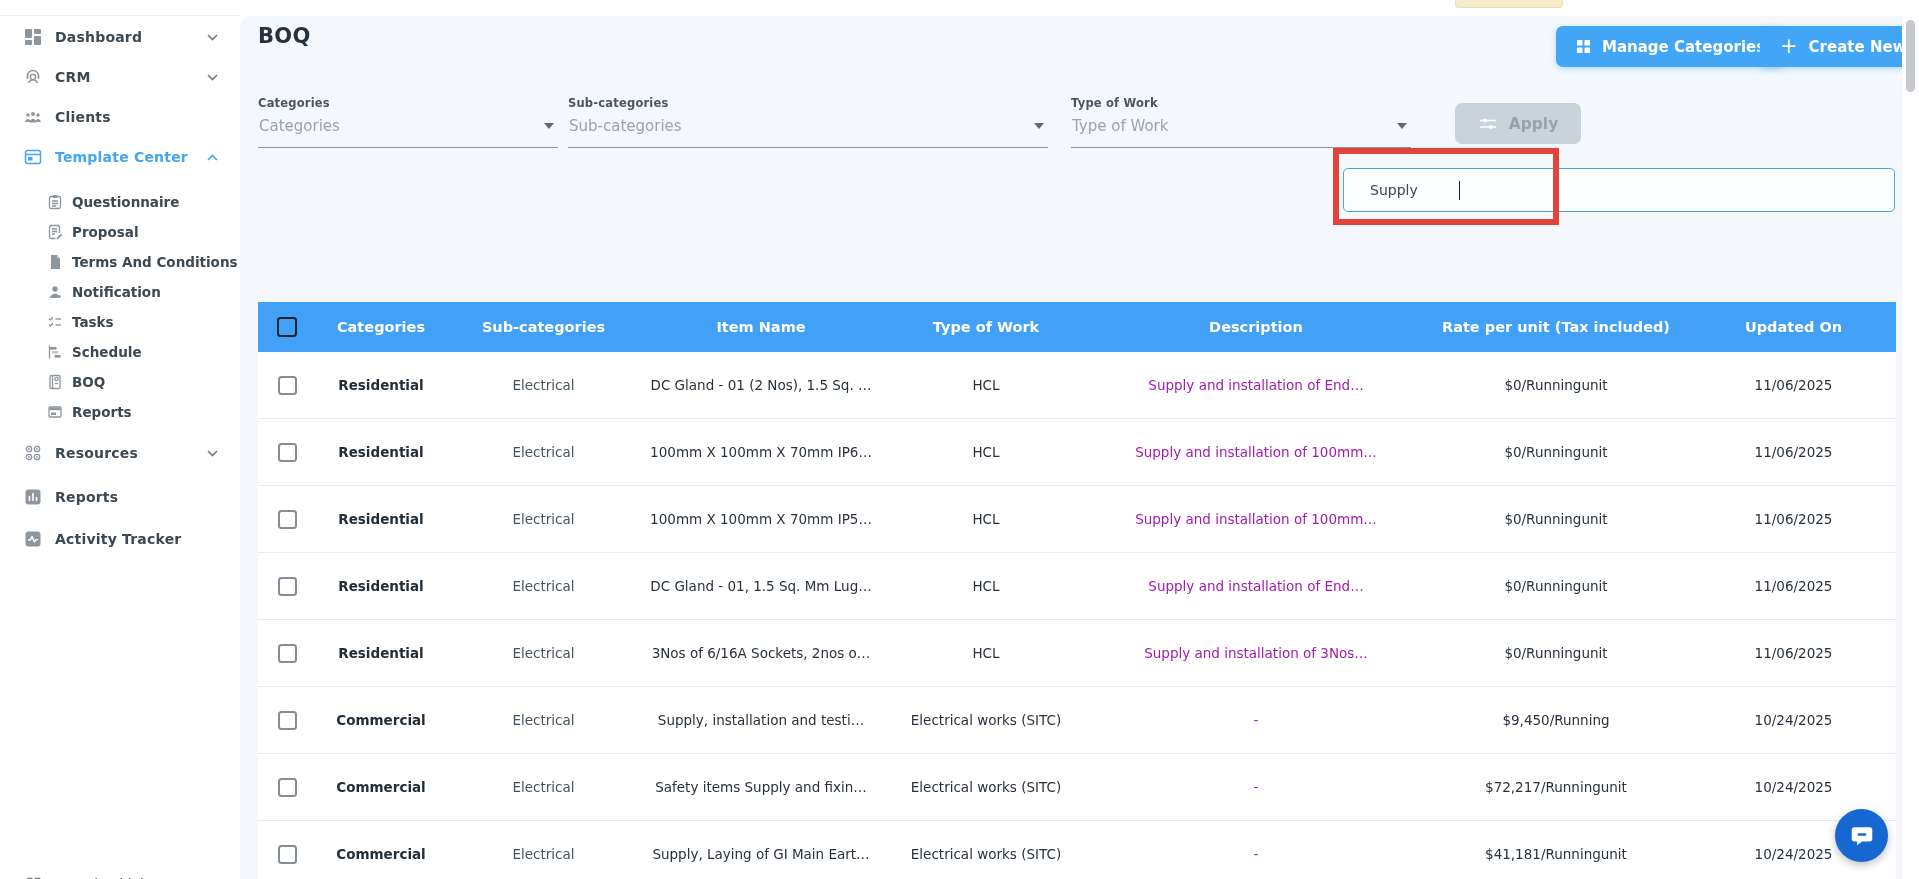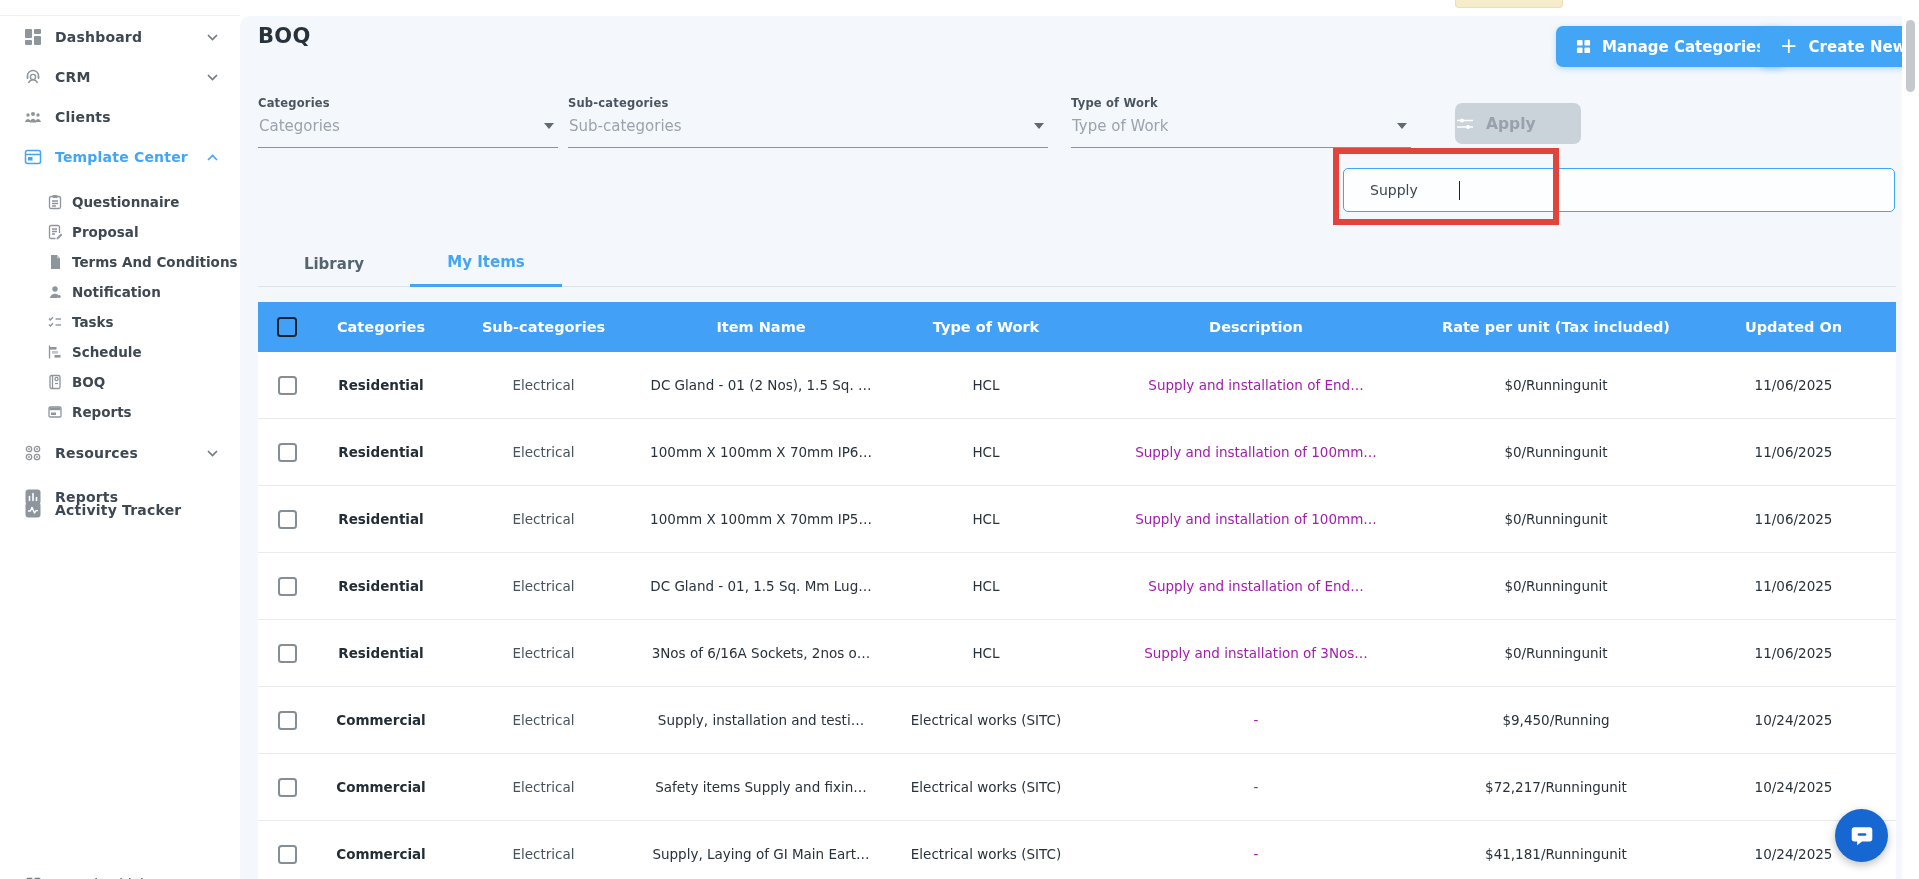--- a/index.html
+++ b/index.html
@@ -36,21 +36,21 @@
   .btn-create { left:1760px; }
   .plus { font-size:21px; font-weight:400; line-height:1; }
 
   
   .flt-label { position:absolute; font-size:11.5px; font-weight:700; color:#4b5560; z-index:3; letter-spacing:.2px; }
   .flt-select { position:absolute; top:104px; height:44px; border-bottom:1px solid #8a939c;
                 display:flex; align-items:center; justify-content:space-between; padding:0 4px 0 1px;
                 color:#9aa3ac; font-size:15px; z-index:3; cursor:pointer; }
   .caret { width:0; height:0; border-left:5.5px solid transparent; border-right:5.5px solid transparent; border-top:6.5px solid #5f6a73; }
   .btn-apply { position:absolute; left:1455px; top:103px; width:126px; height:41px; background:#cbd3da; border-radius:7px;
-               color:#98a2ac; font-weight:600; font-size:15.5px; display:flex; align-items:center; gap:11px; z-index:3; }
+               color:#98a2ac; font-weight:600; font-size:15.5px; display:flex; align-items:center; justify-content:center; gap:11px; z-index:3; }
 
   .search-box { position:absolute; left:1343px; top:168px; width:552px; height:44px; background:#fcfeff;
                 border:1.5px solid #42a5f5; border-radius:5px; display:flex; align-items:center;
                 padding-left:26px; font-size:14px; color:#3c4751; z-index:4; cursor:text;gap:40px; }
   .tcaret { display:inline-block; width:1.5px; height:19px; background:#1c242b; margin-left:1px; }
   .annotation { position:absolute; left:1333px; top:148px; width:226px; height:77px; border:6px solid #e2443b; z-index:5; }
 
   
   .tabs { position:absolute; left:258px; top:240px; width:1638px; height:47px; border-bottom:1px solid #dee3e8; display:flex; z-index:3; }
   .tab { width:152px; height:47px; display:flex; align-items:center; justify-content:center;
@@ -263,21 +263,21 @@
     <div class="side-item" style="top:477px">
       <span class="ic">
           <svg width="18" height="18" viewBox="0 0 18 18">
             <rect x="1.5" y="1.5" width="15" height="15" rx="3" fill="#8d959d"></rect>
             <path d="M5.5 12.5V8.5M9 12.5V5.5M12.5 12.5V9.5" stroke="#fff" stroke-width="1.6" stroke-linecap="round"></path>
           </svg>
         </span>
       <span class="lbl">Reports</span>
     </div>
 
-    <div class="side-item" style="top:490px">
+    <div class="side-item" style="top:519px">
       <span class="ic">
           <svg width="18" height="18" viewBox="0 0 18 18">
             <rect x="1.5" y="1.5" width="15" height="15" rx="3" fill="#8d959d"></rect>
             <path d="M4 10h2.4l1.6-3.6 2.5 5.6L12 9.6h2" stroke="#fff" stroke-width="1.4" fill="none" stroke-linejoin="round"></path>
           </svg>
         </span>
       <span class="lbl">Activity Tracker</span>
     </div>
 
     <div class="toggle-row">
@@ -339,24 +339,20 @@
       </span>
     <span>Apply</span>
   </div>
 
   <div class="search-box">
     <span>Supply</span>
     <span class="tcaret"></span>
   </div>
   <div class="annotation"></div>
 
-  <div class="tabs">
-    <div class="tab">Library</div>
-    <div class="tab active">My Items</div>
-  </div>
 
   <div class="table">
     <div class="thead">
       <div class="cell c-check">
           <span class="cbx head"></span>
         </div>
       <div class="cell c-cat">Categories</div>
       <div class="cell c-sub">Sub-categories</div>
       <div class="cell c-item">Item Name</div>
       <div class="cell c-type">Type of Work</div>

